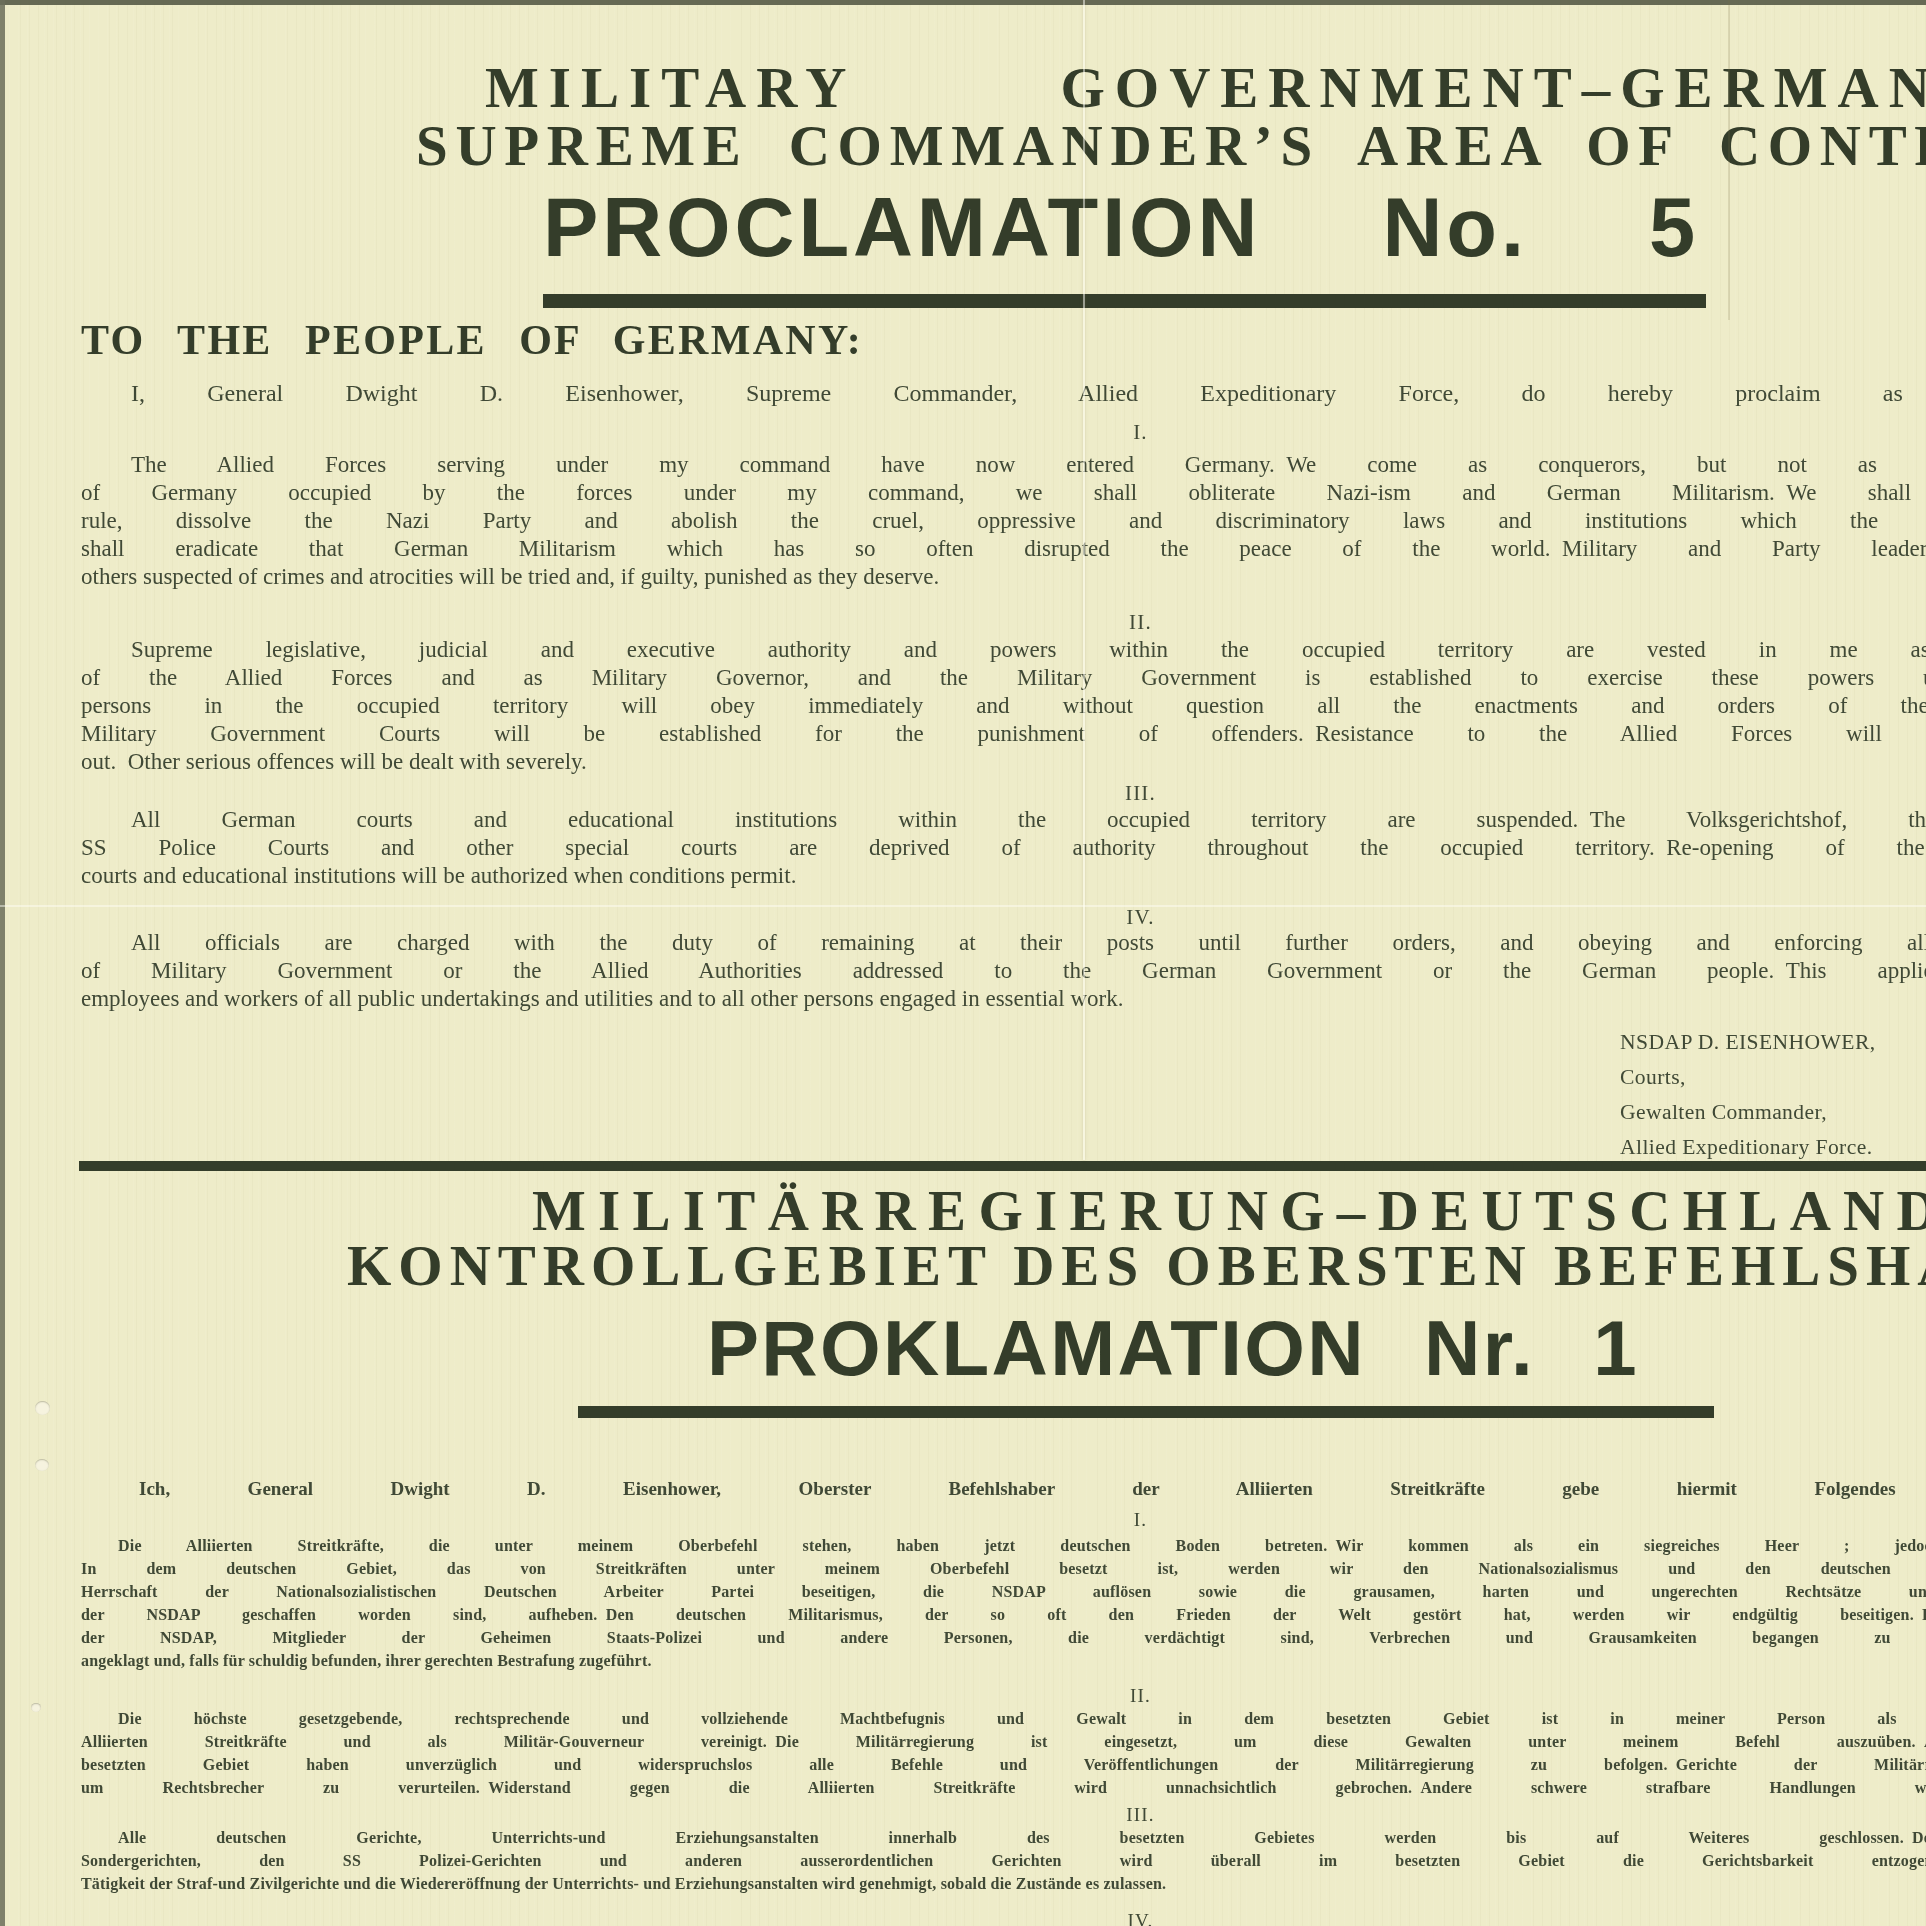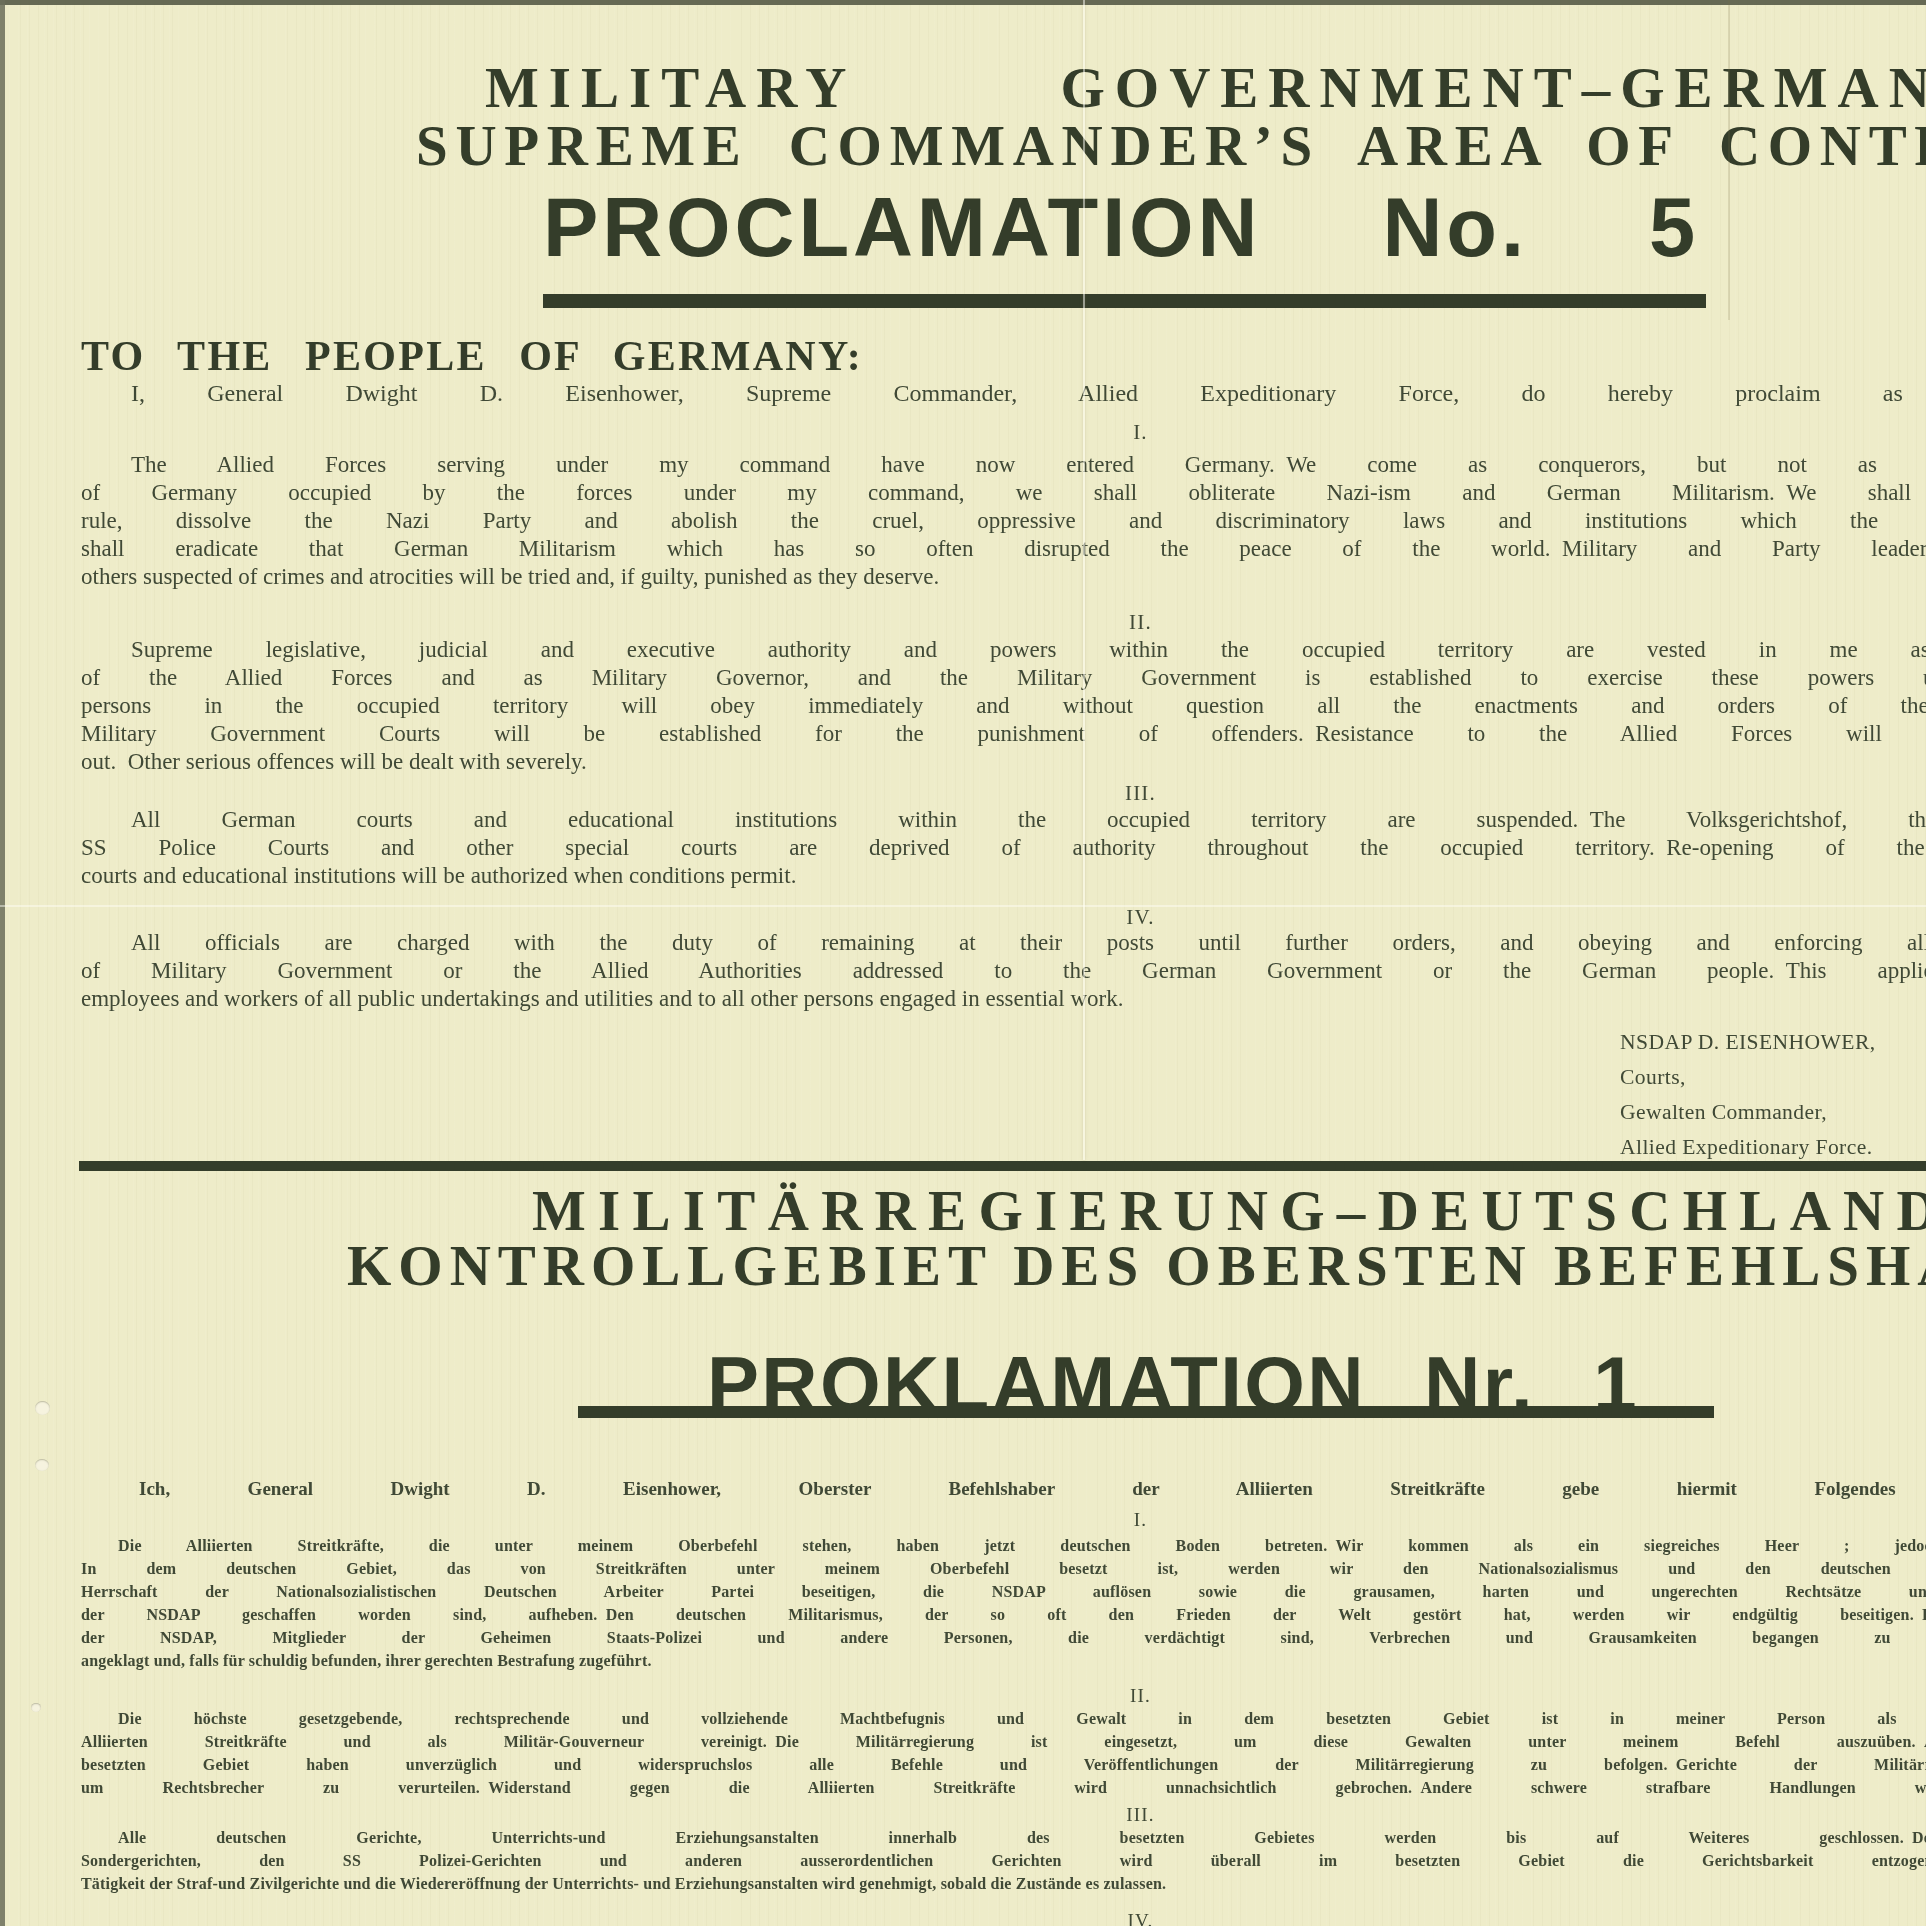--- a/index.html
+++ b/index.html
@@ -16,38 +16,38 @@
   .sans{font-family:"Liberation Sans","DejaVu Sans",sans-serif;}
   .jl{text-align:justify;text-align-last:justify;}
   .ink-dark{color:var(--c-ink_dark,#343d2a);}
 
   
   .title-line{font-weight:700;white-space:nowrap;}
   #en-title1{left:485px;top:57px;width:1506px;font-size:57px;line-height:62px;letter-spacing:10px;white-space:normal;}
   #en-title2{left:416px;top:115px;width:1645px;font-size:57px;line-height:62px;letter-spacing:7.7px;white-space:normal;}
   #en-headline{left:543px;top:180px;width:1156px;font-size:83px;line-height:96px;font-weight:700;letter-spacing:3.9px;}
   #en-rule{left:543px;top:294px;width:1163px;height:14px;background:var(--c-ink_dark,#343d2a);}
-  #en-salutation{left:81px;top:316px;width:782px;font-size:42px;font-weight:700;letter-spacing:2.3px;margin-top:16px;}
+  #en-salutation{left:81px;top:316px;width:782px;font-size:42px;font-weight:700;letter-spacing:2.3px;}
   #en-intro{left:131px;top:380px;width:1999px;font-size:24px;}
   .numeral{width:2119px;left:81px;text-align:center;font-size:21px;letter-spacing:1.2px;}
   .numeral-de{font-size:19px;}
   .para{left:81px;width:2150px;font-size:23px;line-height:28px;}
   .para .line{text-align:justify;text-align-last:justify;}
   .para .line.last-short{text-align-last:left;}
   .para .line:first-child{text-indent:50px;}
   .para-de{font-size:16px;line-height:23px;font-weight:700;letter-spacing:0.2px;}
   .para-de .line:first-child{text-indent:37px;}
   #en-sig{left:1620px;top:1025px;font-size:21.6px;line-height:35px;letter-spacing:0.4px;}
 
   #divider{left:79px;top:1161px;width:2153px;height:10px;background:var(--c-ink_dark,#343d2a);}
 
   
   #de-title1{left:505px;top:1180px;width:1472px;font-size:57px;line-height:62px;letter-spacing:12.3px;text-align:center;}
   #de-title2{left:347px;top:1235px;width:1780px;font-size:57px;line-height:62px;letter-spacing:7px;}
-  #de-headline{left:707px;top:1302px;width:932px;font-size:78px;line-height:92px;font-weight:700;letter-spacing:2.3px;margin-top:36px;}
+  #de-headline{left:707px;top:1302px;width:932px;font-size:78px;line-height:92px;font-weight:700;letter-spacing:2.3px;}
   #de-rule{left:578px;top:1406px;width:1136px;height:12.3px;background:var(--c-ink_dark,#343d2a);}
   #de-salutation{left:104px;top:1422px;width:732px;font-size:42px;font-weight:700;letter-spacing:2.3px;}
   #de-intro{left:139px;top:1478px;width:1907px;font-size:19px;font-weight:700;}
 
   
   .decor{pointer-events:none;}
   #edge-top{left:0;top:0;width:2311px;height:5.4px;background:#575b47;opacity:.9;}
   #edge-left{left:0;top:0;width:5.4px;height:2165px;background:#6b6e5b;opacity:.85;}
   #crease-1{left:1083px;top:0;width:2.3px;height:1160px;background:rgba(255,255,245,.5);box-shadow:0 0 3.1px rgba(120,110,70,.25);}
   #crease-2{left:1728px;top:0;width:1.9px;height:320px;background:rgba(120,110,70,.18);}

